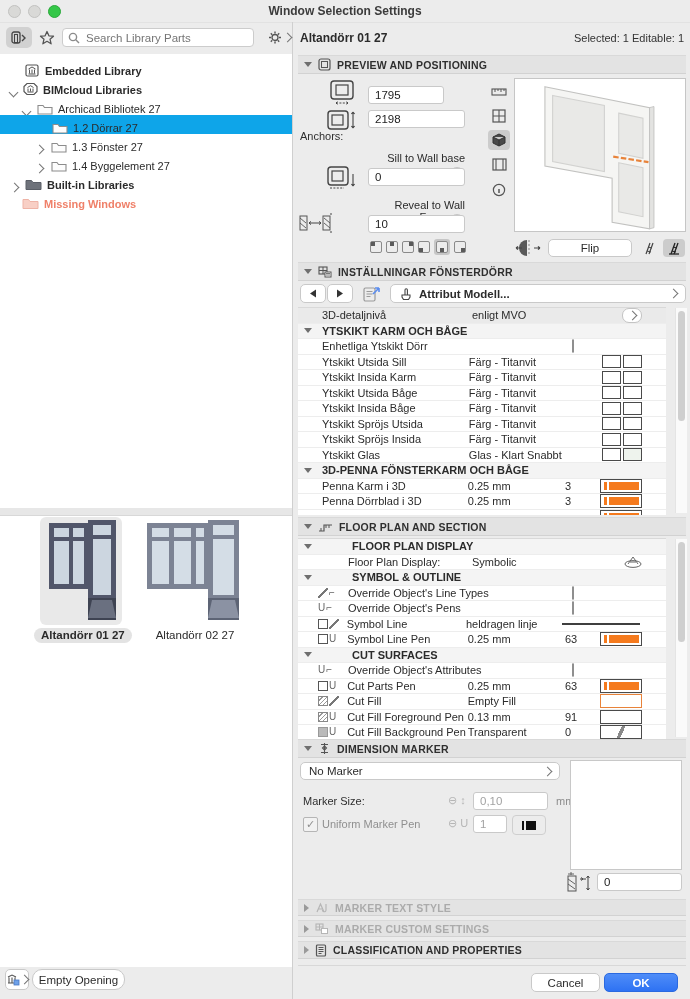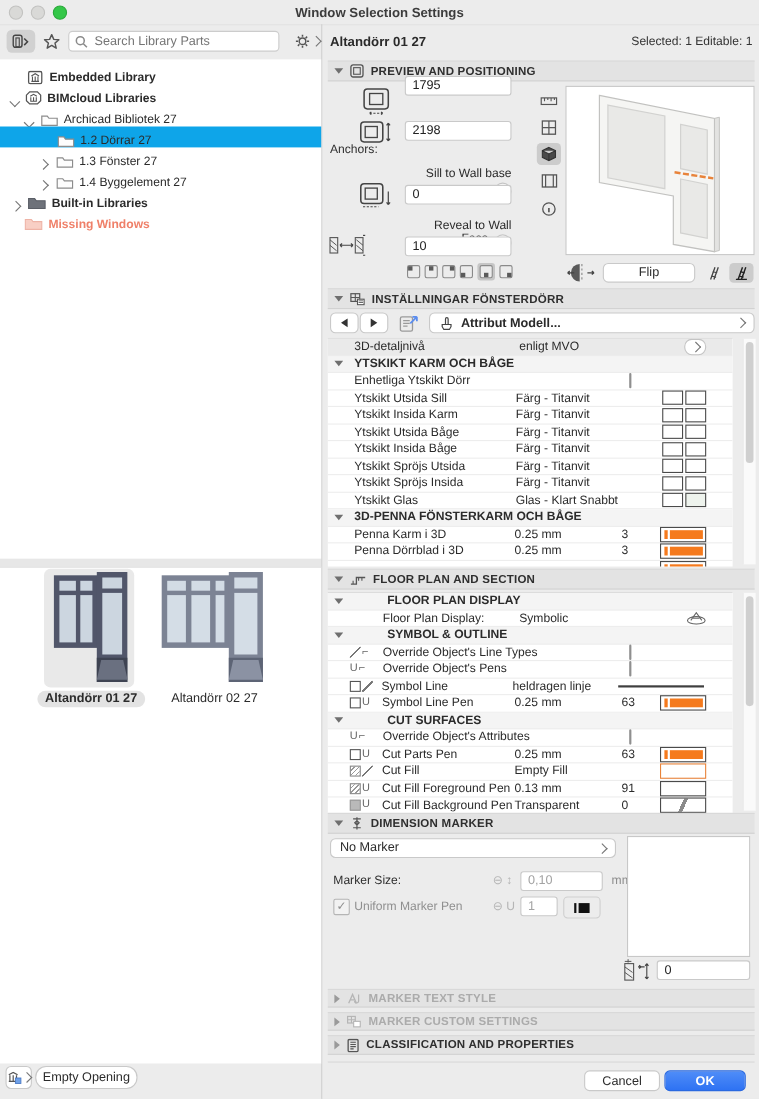--- a/index.html
+++ b/index.html
@@ -270,21 +270,21 @@
     <rect x="3.5" y="3.5" width="6" height="6" fill="none" stroke="#555" stroke-width="1"></rect>
   </svg>
   <span class="t">PREVIEW AND POSITIONING</span>
 </div>
 
 <svg class="abs" style="left:327px;top:80px" width="30" height="26" viewBox="0 0 30 26">
   <rect x="4" y="1" width="22" height="18" rx="3" fill="none" stroke="#444" stroke-width="1.4"></rect>
   <rect x="9" y="5" width="12" height="10" fill="none" stroke="#444" stroke-width="1.2"></rect>
   <path d="M9 23 h12 M9 23 l2-1.6 M9 23 l2 1.6 M21 23 l-2-1.6 M21 23 l-2 1.6" stroke="#444" stroke-width="1" fill="none" stroke-dasharray="2 1.4"></path>
 </svg>
-<input class="abs field" style="left: 368px; top: 69px; width: 97px; height: 18px;" value="1795">
+<input class="abs field" style="left: 368px; top: 86px; width: 76px; height: 18px;" value="1795">
 
 <svg class="abs" style="left:327px;top:110px" width="32" height="22" viewBox="0 0 32 22">
   <rect x="1" y="1" width="20" height="18" rx="3" fill="none" stroke="#444" stroke-width="1.4"></rect>
   <rect x="5" y="5" width="11" height="10" fill="none" stroke="#444" stroke-width="1.2"></rect>
   <path d="M26 2 v16 M26 2 l-1.6 2 M26 2 l1.6 2 M26 18 l-1.6-2 M26 18 l1.6-2" stroke="#444" stroke-width="1.1" fill="none"></path>
 </svg>
 <input class="abs field" style="left: 368px; top: 110px; width: 97px; height: 18px;" value="2198">
 
 <div class="abs mlabel" style="left:300px;top:130px">Anchors:</div>
 

